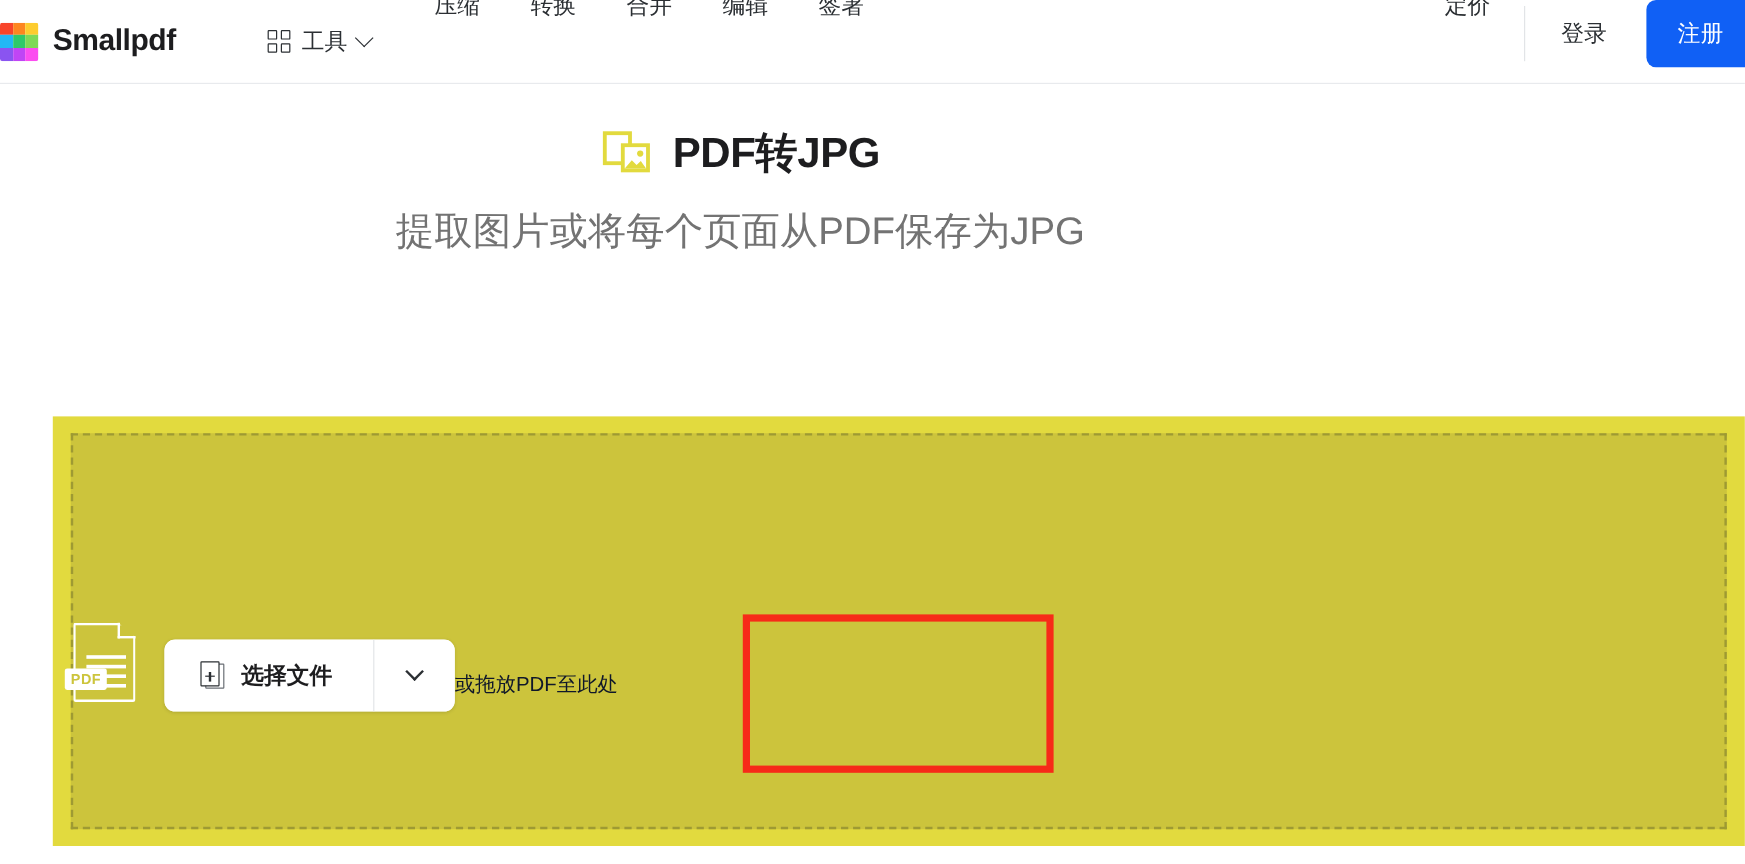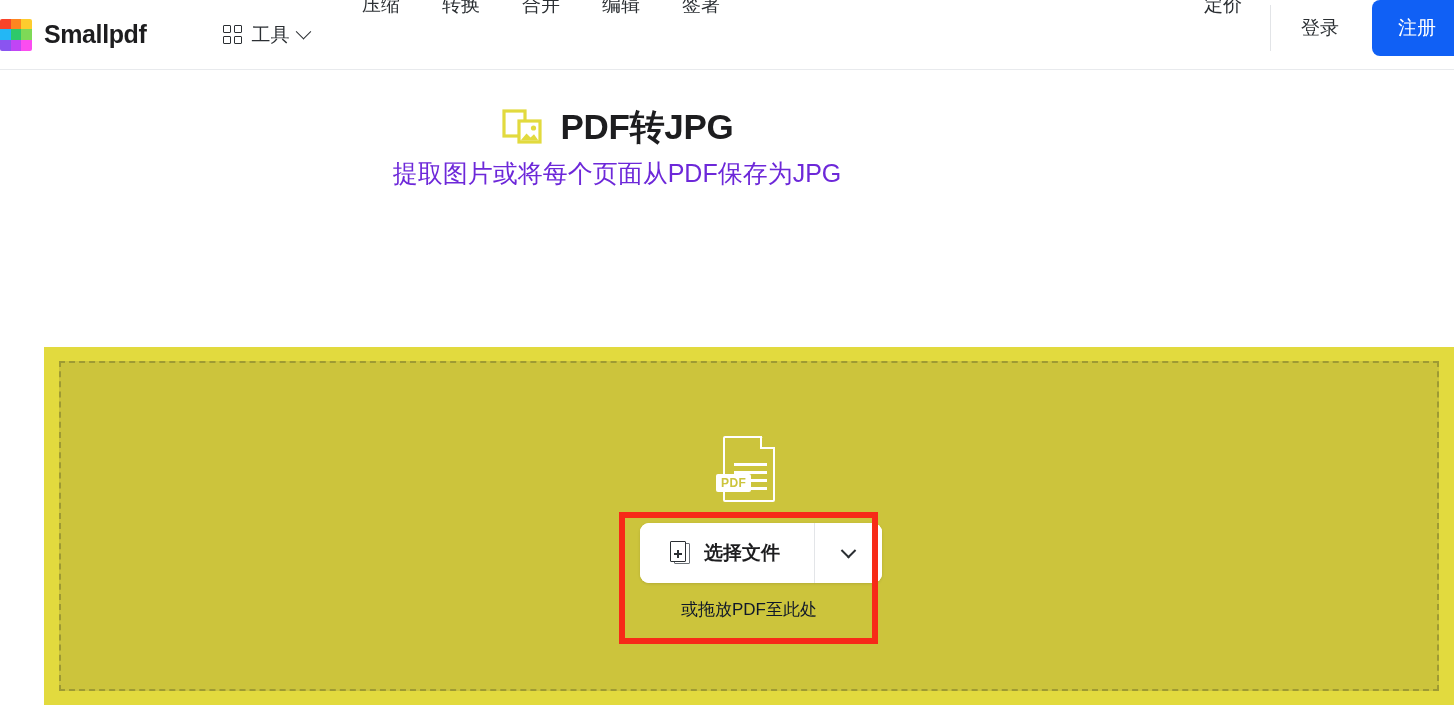--- a/index.html
+++ b/index.html
@@ -156,43 +156,43 @@
     gap: 18px;
   }
   .hero-title {
     font-size: 35px;
     font-weight: bold;
     color: #1d1d1f;
     letter-spacing: -0.3px;
     white-space: nowrap;
   }
   .hero-sub {
-    margin-top: 6px;
-    font-size: 25px;
-    color: #6d28d9;
+    margin-top: 20px;
+    font-size: 32px;
+    color: #737373;
     white-space: nowrap;
   }
 
   
   .dropzone {
     position: absolute;
     left: 44px;
     top: 347px;
     width: 1410px;
     height: 358px;
     background: #e2da3e;
     padding: 14px 15px;
   }
   .dropzone-inner {
     width: 100%;
     height: 100%;
     background: #ccc43c;
     border: 2px dashed #9e9a33;
     display: flex;
-    flex-direction: column;
+    flex-direction: row;
     align-items: center;
     justify-content: flex-start;
     padding-top: 73px;
   }
 
   
   .pdf-doc {
     position: relative;
     width: 52px;
     height: 66px;

